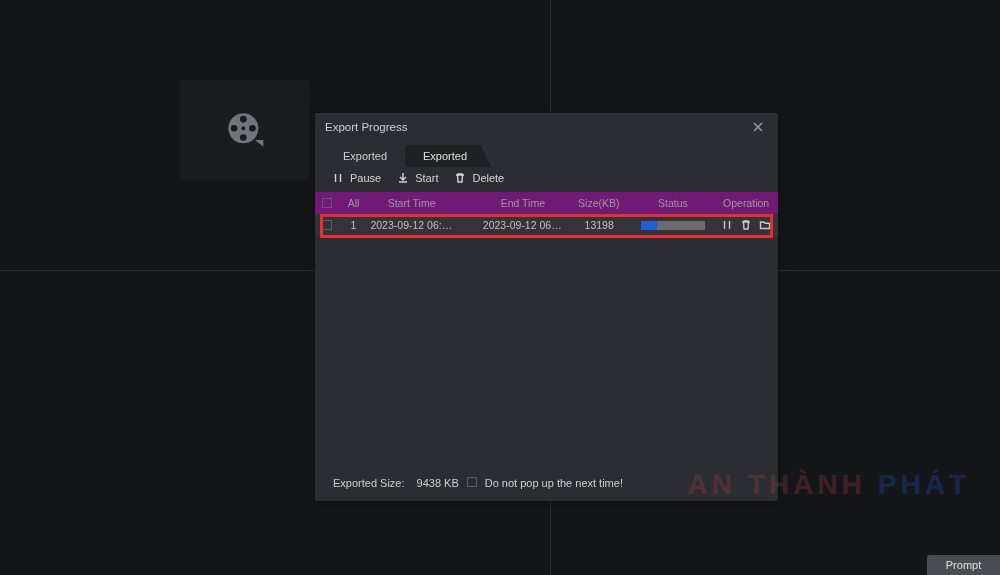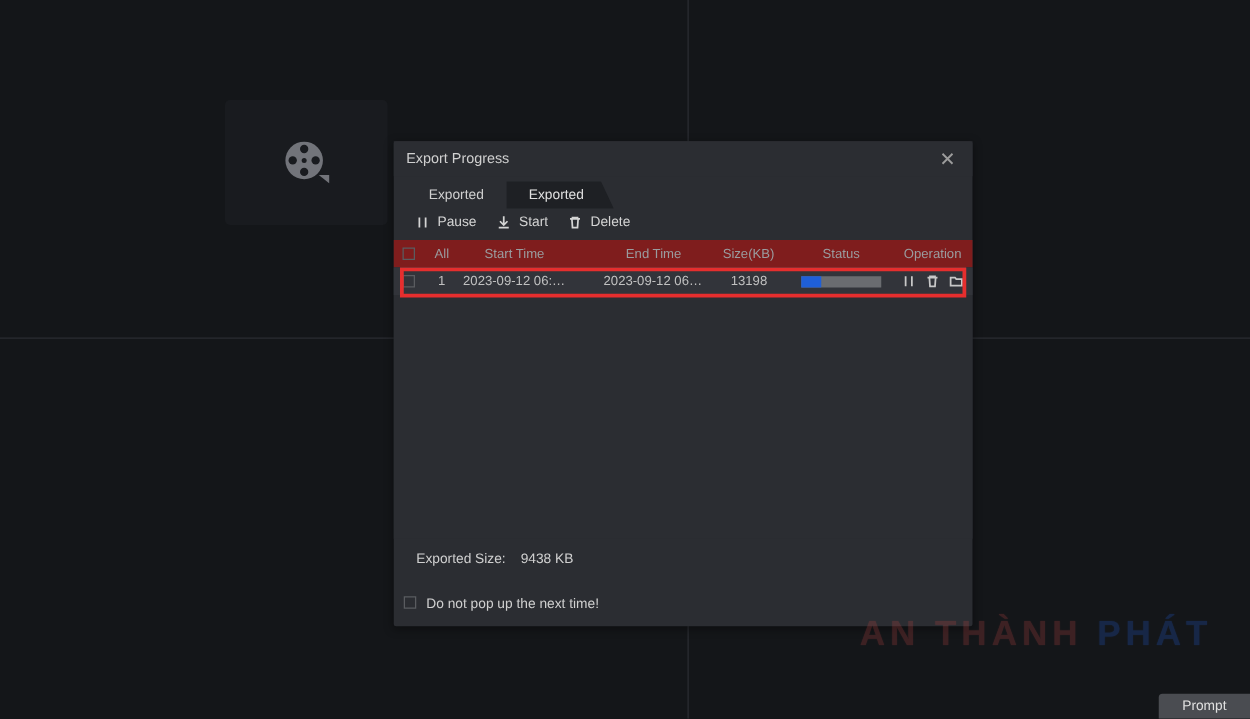--- a/index.html
+++ b/index.html
@@ -49,21 +49,21 @@
     padding-right: 24px;
     color: #e0e0e0;
   }
 
   .toolbar { display: flex; gap: 15px; padding: 4px 16px 8px 16px; align-items: center; }
   .tool-btn { display: flex; align-items: center; gap: 6px; font-size: 11px; color: #d4d4d4; cursor: pointer; }
   .tool-ic { width: 13px; height: 13px; display: flex; align-items: center; justify-content: center; }
   .ic-svg { width: 12px; height: 12px; stroke: #d4d4d4; fill: none; stroke-width: 1.4; }
 
   .table-header {
-    display: flex; height: 22px; background: #7f1d1d; align-items: center;
+    display: flex; height: 22px; background: #701a75; align-items: center;
     font-size: 10.5px; color: #9a9c9f;
   }
   .col-chk { width: 26px; display: flex; align-items: center; justify-content: center; }
   .checkbox { width: 10px; height: 10px; border: 1px solid #5a5c60; background: transparent; }
   .col-all { width: 30px; text-align: center; }
   .col-start { width: 94px; text-align: center; }
   .col-end { width: 92px; text-align: center; margin-left: 24px; }
   .col-size { width: 70px; text-align: center; }
   .col-status { width: 88px; text-align: center; }
   .col-op { width: 68px; text-align: center; }
@@ -79,27 +79,27 @@
   }
   .cell-start, .cell-end { white-space: nowrap; overflow: hidden; text-overflow: ellipsis; padding: 0 3px; }
   .progress-bar { width: 64px; height: 9px; background: #6a6c70; position: relative; margin: 0 auto; }
   .progress-fill { position: absolute; left: 0; top: 0; bottom: 0; background: #1f5fd8; }
   .op-cell { display: flex; gap: 7px; align-items: center; justify-content: center; width: 68px; }
   .op-ic { width: 12px; height: 12px; cursor: pointer; }
   .op-svg { width: 12px; height: 12px; stroke: #c8c8c8; fill: none; stroke-width: 1.4; }
 
   .modal-footer {
     padding: 10px 16px 12px 8px; font-size: 11px; color: #d0d0d0;
-    display: flex; flex-direction: column; gap: 24px;
+    display: flex; flex-direction: row; gap: 8px;
   }
   .exported-line { display: flex; gap: 12px; padding-left: 10px; }
   .popup-line { display: flex; gap: 8px; }
 
   .watermark-bg {
-    position: absolute; right: 30px; bottom: 52px;
+    position: absolute; right: 30px; bottom: 74px;
     font-size: 28px; font-weight: 700; letter-spacing: 4px;
     pointer-events: none;
   }
   .wm-part1 { color: #a84040; opacity: 0.28; text-shadow: 0 0 1px #a84040; }
   .wm-part2 { color: #2050b0; opacity: 0.30; text-shadow: 0 0 1px #2050b0; }
 
   .prompt-btn {
     position: absolute; right: 0; bottom: 0; width: 73px; height: 20px;
     background: #4a4c51; color: #e0e0e0; font-size: 11px;
     display: flex; align-items: center; justify-content: center;

